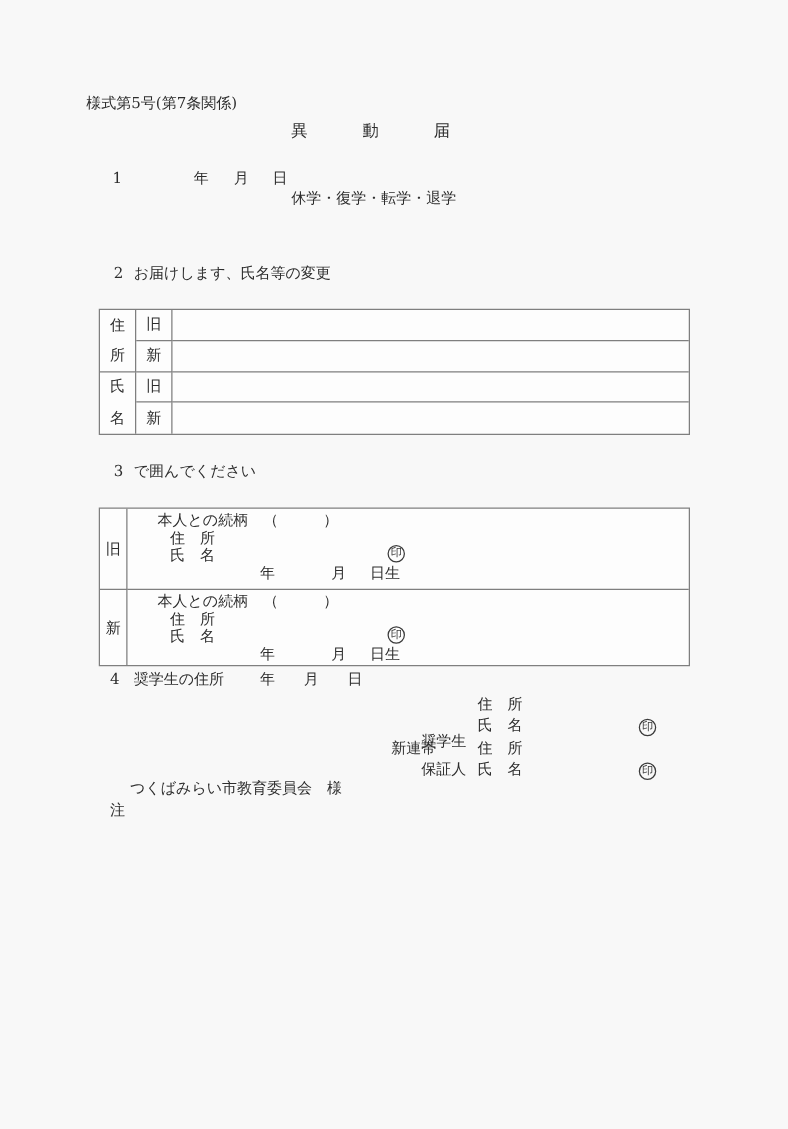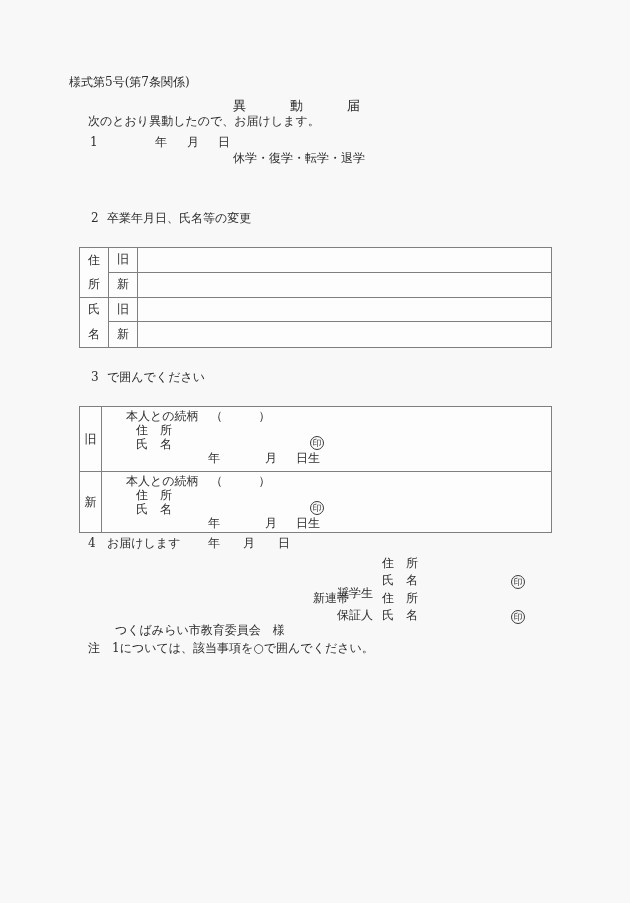--- a/index.html
+++ b/index.html
@@ -47,31 +47,30 @@
     font-size:9px;line-height:12px;text-align:center;color:#3a3a3a;
   }
 </style>
 </head>
 <body>
 
 <div class="page">
 
   <div class="abs" style="left:69px;top:76px">様式第5号(第7条関係)</div>
   <div class="abs doc-title" style="left:233px;top:99px">異動届</div>
-  <div class="abs" style="left:88px;top:115px">次のとおり異動したので、お届けします。</div>
 
   <div class="abs" style="left:90px;top:136px">1</div>
   <div class="abs" style="left:155px;top:136px">年</div>
   <div class="abs" style="left:187px;top:136px">月</div>
   <div class="abs" style="left:218px;top:136px">日</div>
   <div class="abs" style="left:233px;top:152px">休学・復学・転学・退学</div>
 
 
   <div class="abs" style="left:91px;top:212px">2</div>
-  <div class="abs" style="left:107px;top:212px">卒業年月日、氏名等の変更</div>
+  <div class="abs" style="left:107px;top:212px">お届けします、氏名等の変更</div>
 
   <div class="boxed t2">
     <div class="cell vlabel top">
       <span>住</span>
       <span>所</span>
     </div>
     <div class="cell rowlab bb" style="grid-row:1">旧</div>
     <div class="cell val bb" style="grid-row:1">
       <span></span>
     </div>
@@ -113,35 +112,34 @@
       <span class="ln" style="left:34px;top:17px">住　所</span>
       <span class="ln" style="left:34px;top:31px">氏　名</span>
       <span class="seal" style="left:208px;top:29px">印</span>
       <span class="ln" style="left:106px;top:45px">年</span>
       <span class="ln" style="left:163px;top:45px">月</span>
       <span class="ln" style="left:194px;top:45px">日生</span>
     </div>
   </div>
 
   <div class="abs" style="left:88px;top:537px">4</div>
-  <div class="abs" style="left:107px;top:537px">お届けします</div>
+  <div class="abs" style="left:107px;top:537px">奨学生の住所</div>
   <div class="abs" style="left:208px;top:537px">年</div>
   <div class="abs" style="left:243px;top:537px">月</div>
   <div class="abs" style="left:278px;top:537px">日</div>
 
   <div class="abs" style="left:337px;top:587px">奨学生</div>
   <div class="abs" style="left:382px;top:557px">住　所</div>
 
   <div class="abs" style="left:382px;top:574px">氏　名</div>
   <span class="seal" style="left:511px;top:575px">印</span>
 
   <div class="abs" style="left:313px;top:592px">新連帯</div>
   <div class="abs" style="left:382px;top:592px">住　所</div>
 
   <div class="abs" style="left:337px;top:609px">保証人</div>
   <div class="abs" style="left:382px;top:609px">氏　名</div>
   <span class="seal" style="left:511px;top:610px">印</span>
 
-  <div class="abs" style="left:115px;top:624px">つくばみらい市教育委員会　様</div>
+  <div class="abs" style="left:104px;top:624px">つくばみらい市教育委員会　様</div>
   <div class="abs" style="left:88px;top:642px">注</div>
-  <div class="abs" style="left:112px;top:642px">1については、該当事項を○で囲んでください。</div>
 
 </div>
 
 </body></html>

